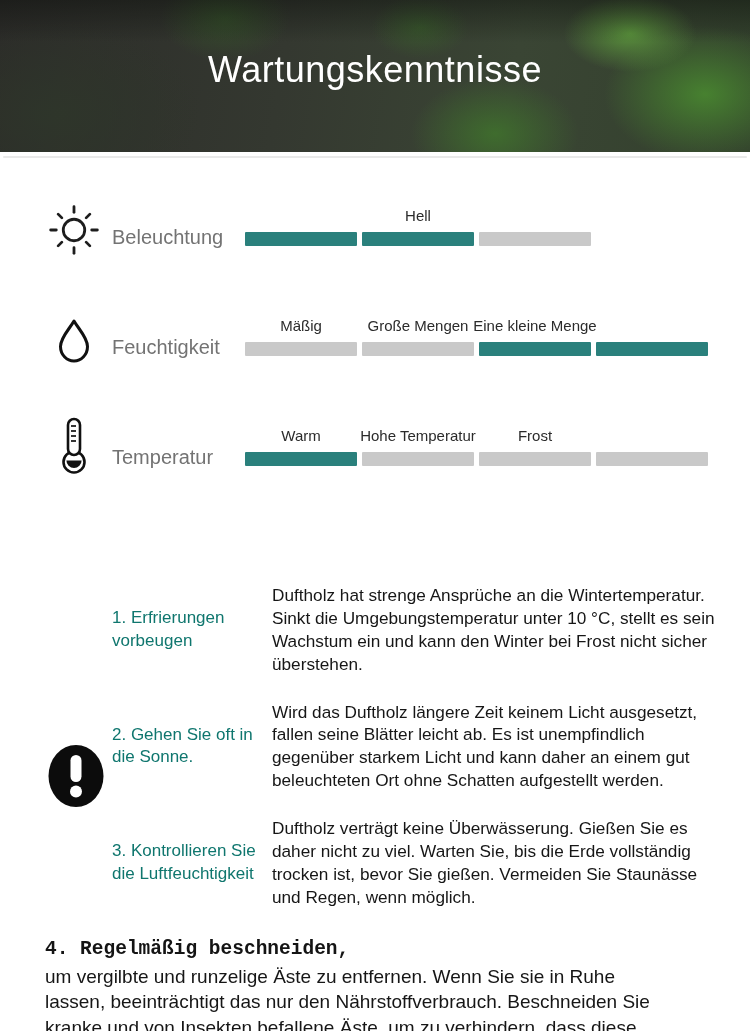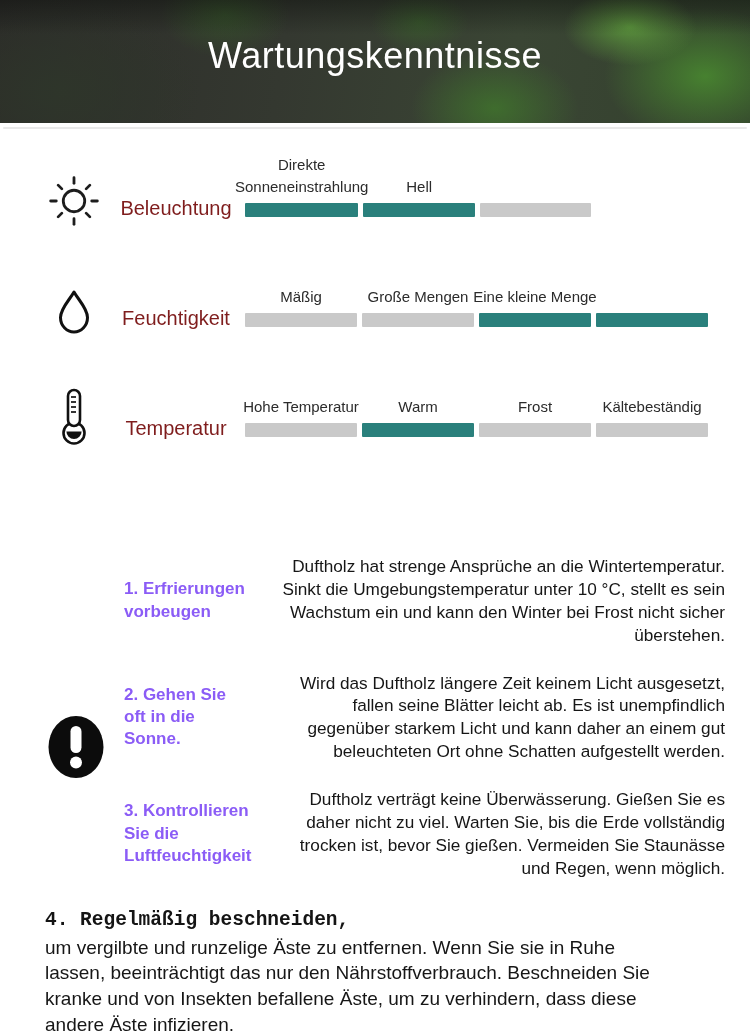--- a/index.html
+++ b/index.html
@@ -6,21 +6,21 @@
   body{
     width:750px;height:1031px;
     background:#ffffff;
     font-family:"Liberation Sans", sans-serif;
     color:#1b1b1b;
     overflow:hidden;
     position:relative;
   }
   
   .hero{
-    height:123px;
+    height:152px;
     position:relative;
     display:flex;align-items:center;justify-content:center;
     background:
       linear-gradient(rgba(8,10,8,.42), rgba(8,10,8,0) 28%),
       radial-gradient(95px 55px at 84% 22%, rgba(96,160,62,.85) 0%, rgba(96,160,62,0) 70%),
       radial-gradient(140px 95px at 94% 62%, rgba(74,140,48,.85) 0%, rgba(74,140,48,0) 72%),
       radial-gradient(120px 80px at 66% 88%, rgba(64,118,44,.8) 0%, rgba(64,118,44,0) 70%),
       radial-gradient(70px 45px at 56% 18%, rgba(58,102,42,.6) 0%, rgba(58,102,42,0) 70%),
       radial-gradient(90px 60px at 30% 12%, rgba(55,96,40,.55) 0%, rgba(55,96,40,0) 72%),
       radial-gradient(180px 120px at 8% 75%, rgba(46,54,42,.9) 0%, rgba(46,54,42,0) 78%),
@@ -45,25 +45,24 @@
     grid-template-columns:58px 132px repeat(4,1fr);
     column-gap:5px;
     margin:0 42px 46px 45px;
     align-items:end;
   }
   .icon-cell{
     display:flex;align-items:flex-end;justify-content:center;
     margin-bottom:-12px;
   }
   .name-cell{
-    font-size:20px;color:#7f1d1d;
+    font-size:20px;color:#737373;
     padding-left:4px;padding-bottom:-2px;
     margin-bottom:-3px;
     white-space:nowrap;
-    text-align:center;
   }
   .level{display:flex;flex-direction:column;justify-content:flex-end;}
   .level-label{
     min-height:44px;
     display:flex;align-items:flex-end;justify-content:center;
     text-align:center;
     font-size:15px;line-height:1.42;color:#2b2b2b;
     margin:0 -10px 6px;
   }
   .bar{height:14px;border-radius:1px;}
@@ -79,24 +78,24 @@
     width:62px;display:flex;justify-content:center;
   }
   .tip{
     display:grid;
     grid-template-columns:150px 1fr;
     column-gap:10px;
     align-items:center;
     margin-bottom:25px;
   }
   .tip-heading{
-    font-size:17px;font-weight:700;line-height:1.32;color:#8b5cf6;margin:12px;
+    font-size:17px;font-weight:400;line-height:1.32;color:#0f766e;margin:0;
   }
   .tip-body{
-    font-size:17.2px;line-height:1.33;color:#161616;margin:0;text-align:right;
+    font-size:17.2px;line-height:1.33;color:#161616;margin:0;
   }
   
   .pruning{padding:4px 28px 0 45px;}
   .pruning-heading{
     margin:0 0 4px;
     font-size:19.5px;font-weight:700;color:#141414;font-family:Liberation Mono, monospace;
   }
   .pruning-body{
     margin:0;max-width:627px;
     font-size:19px;line-height:1.36;color:#161616;
@@ -126,21 +125,20 @@
       <line x1="-17" y1="-17" x2="-13" y2="-13"></line>
       <line x1="13" y1="13" x2="17" y2="17"></line>
       <line x1="-17" y1="17" x2="-13" y2="13"></line>
       <line x1="13" y1="-13" x2="17" y2="-17"></line>
     </g>
   </svg>
 </div>
     <div class="name-cell">Beleuchtung</div>
 
   <div class="level">
-    <div class="level-label">Direkte Sonneneinstrahlung</div>
     <div class="bar active"></div>
   </div>
 
   <div class="level">
     <div class="level-label">Hell</div>
     <div class="bar active"></div>
   </div>
 
   <div class="level">
     <div class="bar inactive"></div>
@@ -186,36 +184,35 @@
       <line x1="-3" y1="-16" x2="2" y2="-16"></line>
       <line x1="-3" y1="-11" x2="2" y2="-11"></line>
       <line x1="-3" y1="-6" x2="2" y2="-6"></line>
     </g>
     <path d="M -7.6 13.5 A 7.6 7.6 0 1 0 7.6 13.5 Z" fill="#111"></path>
   </svg>
 </div>
     <div class="name-cell">Temperatur</div>
 
   <div class="level">
+    <div class="level-label">Warm</div>
+    <div class="bar active"></div>
+  </div>
+
+  <div class="level">
     <div class="level-label">Hohe Temperatur</div>
     <div class="bar inactive"></div>
   </div>
 
   <div class="level">
-    <div class="level-label">Warm</div>
-    <div class="bar active"></div>
-  </div>
-
-  <div class="level">
     <div class="level-label">Frost</div>
     <div class="bar inactive"></div>
   </div>
 
   <div class="level">
-    <div class="level-label">Kältebeständig</div>
     <div class="bar inactive"></div>
   </div>
 </div>
 </section>
 
   <section class="tips">
     <div class="tips-icon" id="tips-icon-host">
   <svg width="58" height="68" viewBox="-29 -34 58 68" aria-hidden="true">
     <ellipse cx="0" cy="0" rx="27.5" ry="31" fill="#0c0c0c"></ellipse>
     <rect x="-5.5" y="-21" width="11" height="27" rx="5.5" fill="#fff"></rect>

